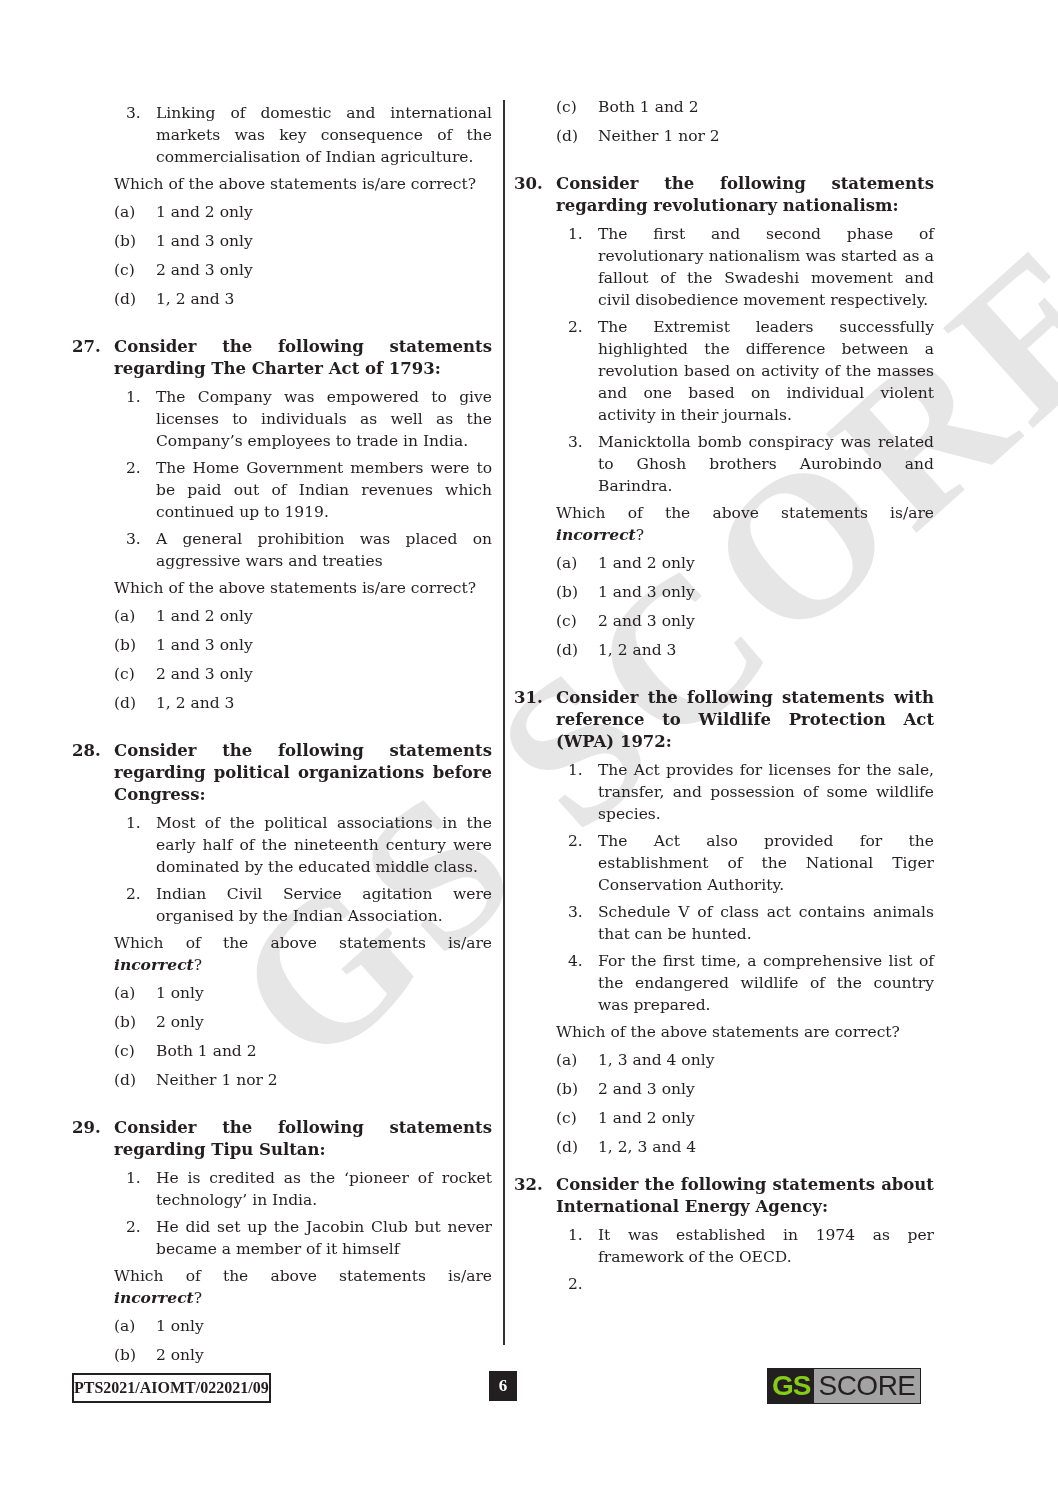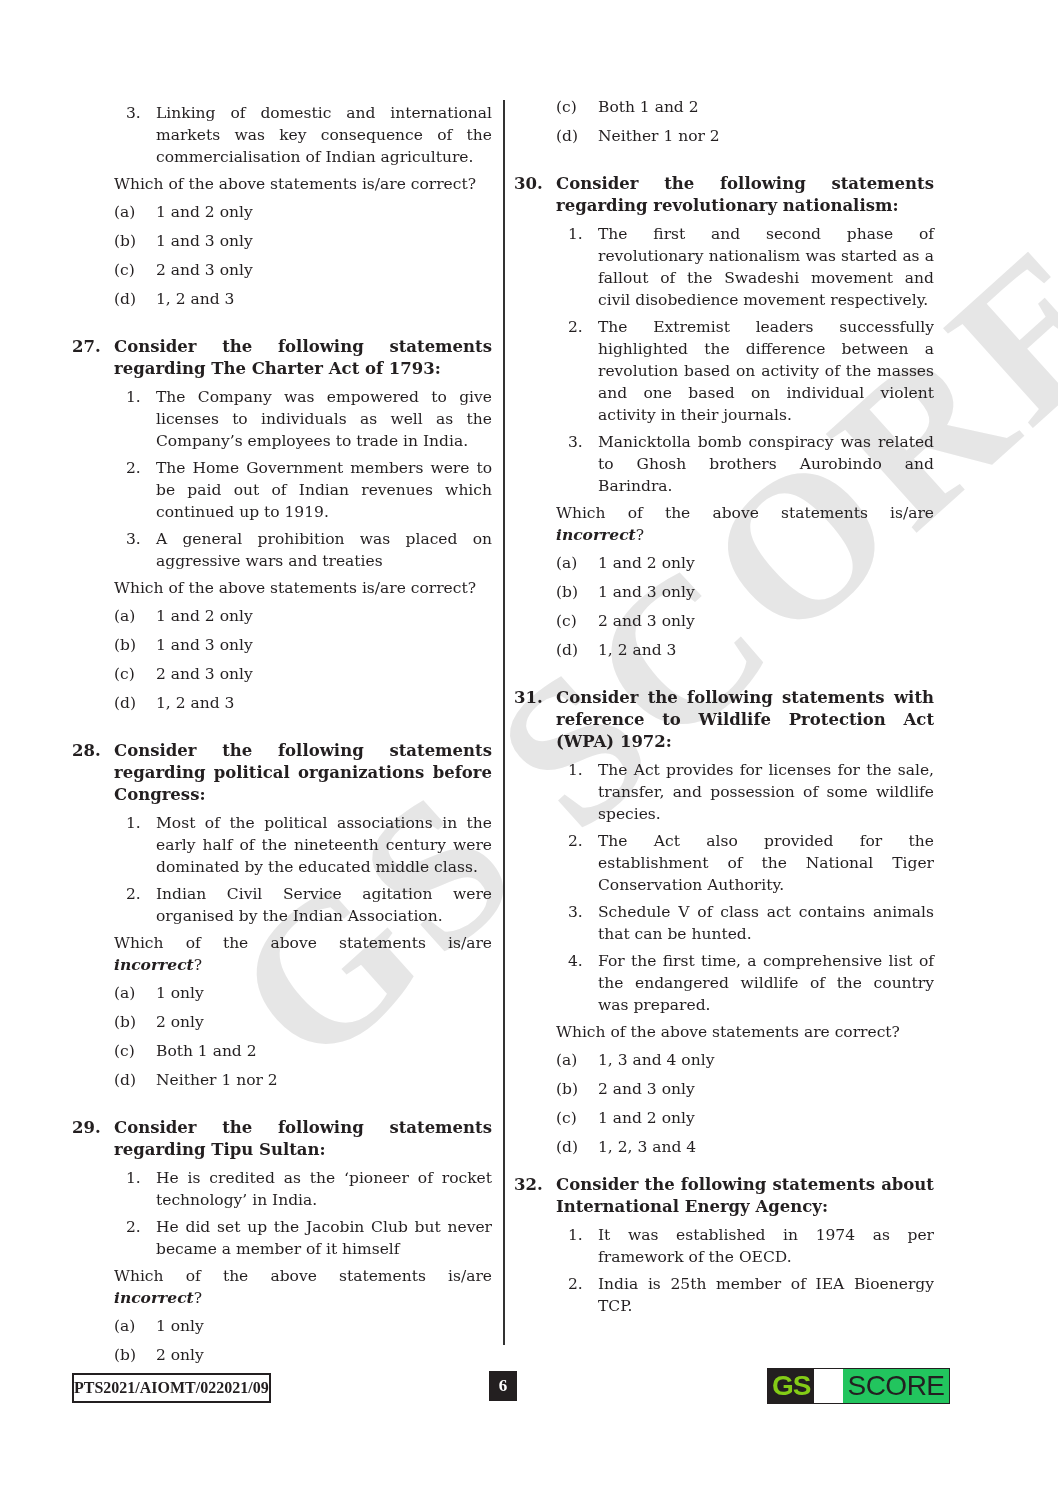--- a/index.html
+++ b/index.html
@@ -29,22 +29,22 @@
   .opt { display:flex; font-size:15.5px; line-height:22px; margin-bottom:7px; }
   .opt-key { width:42px; flex:none; }
   footer { position:absolute; left:0; top:1368px; width:1058px; height:40px; z-index:2; }
   .code-box { position:absolute; left:72px; top:5px; border:2px solid #231f20; padding:3px 0;
               font-family:"Liberation Serif",serif; font-weight:bold; font-size:16px; line-height:20px; }
   .page-num { position:absolute; left:489px; top:3px; width:28px; height:30px; background:#231f20; color:#fff;
               font-family:"Liberation Serif",serif; font-weight:bold; font-size:17px; line-height:30px; text-align:center; }
   .logo { position:absolute; left:767px; top:0px; height:34px; display:flex; border:1.5px solid #231f20; }
   .logo-gs { background:#231f20; color:#84cc16; font-family:"Liberation Sans",sans-serif; font-weight:bold;
              font-size:28px; line-height:34px; padding:0 4px; letter-spacing:-1px; }
-  .logo-score { background:#22c55e; color:#231f20; font-family:"Liberation Sans",sans-serif;
-                font-size:28px; line-height:34px; padding:0 4px; letter-spacing:-0.5px;margin-left:29px; }
+  .logo-score { background:#a3a3a3; color:#231f20; font-family:"Liberation Sans",sans-serif;
+                font-size:28px; line-height:34px; padding:0 4px; letter-spacing:-0.5px; }
 </style>
 </head>
 <body>
 
 <div class="watermark">GS SCORE</div>
 
 <div class="divider"></div>
 
 <div class="col col-left">
   <div class="q">
@@ -280,21 +280,20 @@
           <span class="q-num">32.</span>
           <span class="q-text">Consider the following statements about International Energy Agency:</span>
         </div>
         <div class="stmts">
           <div class="stmt">
             <div class="stmt-num"><span>1.</span></div>
             <div class="stmt-text">It was established in 1974 as per framework of the OECD.</div>
           </div>
           <div class="stmt">
             <div class="stmt-num"><span>2.</span></div>
-            <div class="stmt-text">India is 25th member of IEA Bioenergy TCP.</div>
           </div>
         </div>
       </div>
     </div>
 </div>
 
 <footer>
   <div class="code-box">PTS2021/AIOMT/022021/09</div>
   <div class="page-num">6</div>
   <div class="logo">

